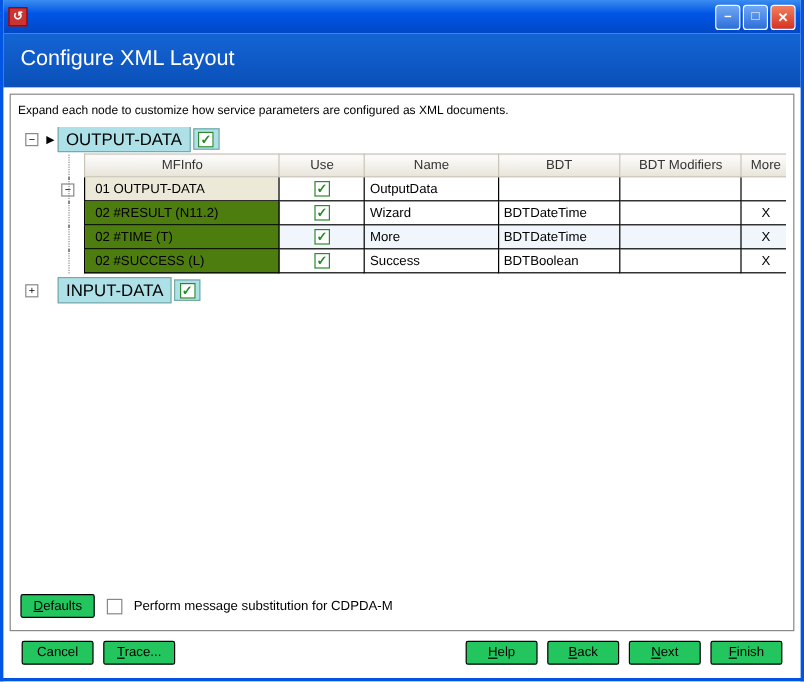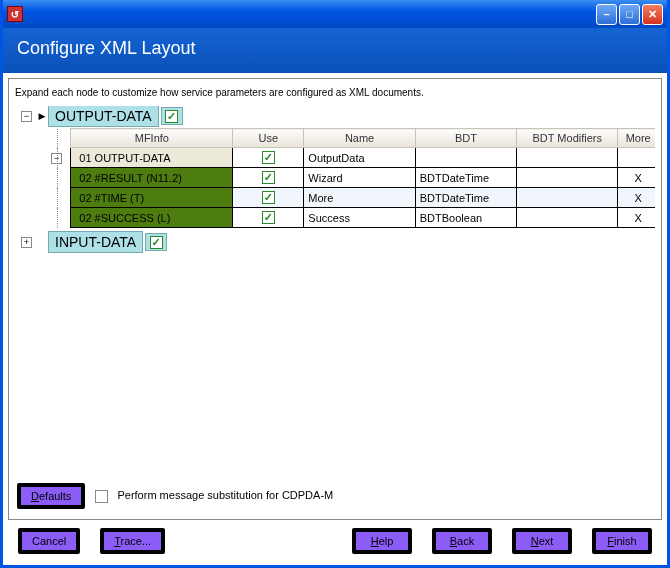--- a/index.html
+++ b/index.html
@@ -164,36 +164,36 @@
     left:10px;top:0;bottom:0;
   }
   td.usecell { text-align:center; }
   .bottomrow {
     display:flex;
     align-items:center;
     gap:10px;
     padding:4px 2px;
   }
   .btn {
-    border:4px solid #000000;
-    background:#8b5cf6;
+    border:1px solid #000000;
+    background:#22c55e;
     padding:3px 10px;
     font-size:11px;
     font-family:inherit;
     min-width:60px;
     border-radius:2px;
     cursor:pointer;
   }
   .chkbox {
     width:13px;height:13px;border:1px solid #888;background:#fff;display:inline-block;vertical-align:middle;margin-right:6px;
   }
   .footer {
     display:flex;
     padding:8px 10px 6px 10px;
-    gap:20px;
+    gap:8px;
     align-items:center;
   }
   .footer .gap { flex:1; }
   .underline-key { text-decoration: underline; }
 </style>
 </head>
 <body>
 
 <div class="window">
 

